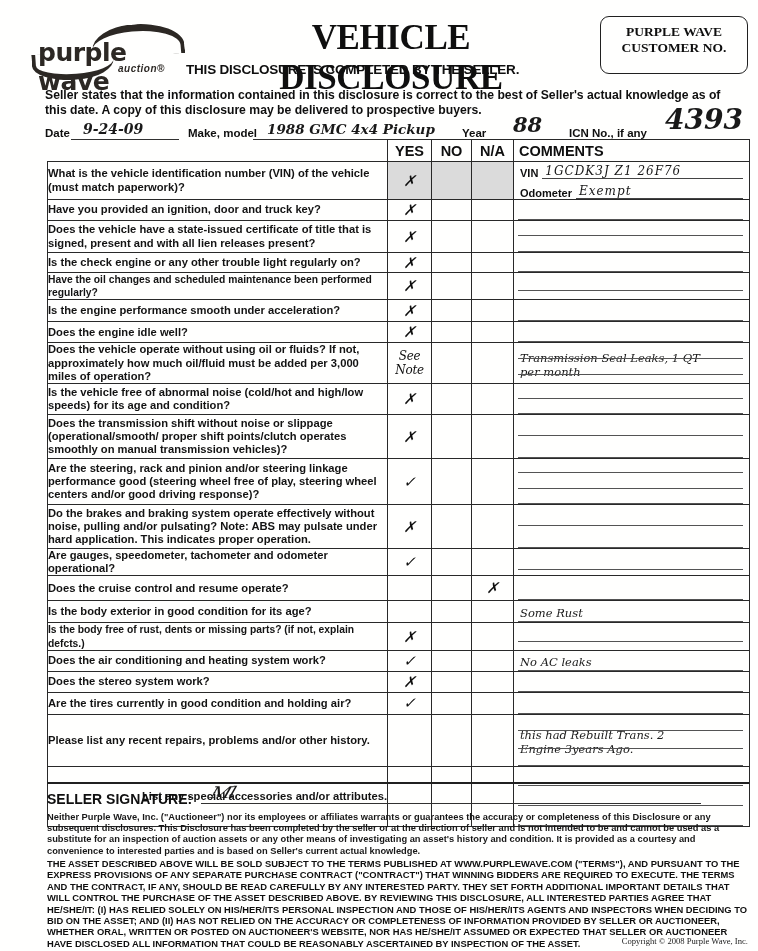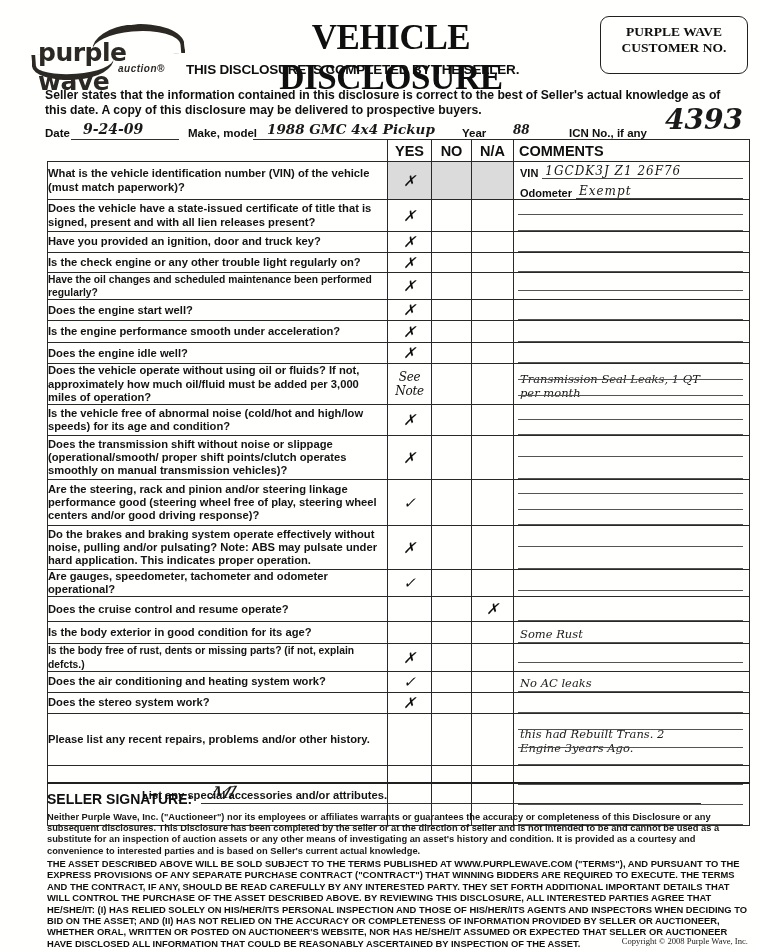--- a/index.html
+++ b/index.html
@@ -355,21 +355,21 @@
     <span class="meta-lbl" style="left:0;">Date</span>
     <span class="meta-line" style="left:26px; width:108px;"></span>
     <span class="hand" style="left:38px; bottom:3px; font-size:14px;">9-24-09</span>
 
     <span class="meta-lbl" style="left:143px;">Make, model</span>
     <span class="meta-line" style="left:208px; width:205px;"></span>
     <span class="hand" style="left:222px; bottom:3px; font-size:13.5px;">1988  GMC   4x4 Pickup</span>
 
     <span class="meta-lbl" style="left:417px;">Year</span>
     <span class="meta-line" style="left:444px; width:68px;"></span>
-    <span class="hand" style="left:468px; bottom:3px; font-size:12px;">88</span>
+    <span class="hand" style="left:468px; bottom:3px; font-size:21px;">88</span>
 
     <span class="meta-lbl" style="left:524px;">ICN No., if any</span>
     <span class="meta-line" style="left:604px; width:100px;"></span>
     <span class="hand" style="left:620px; bottom:4px; font-size:28px;">4393</span>
   </div>
 
   <table class="tbl">
     <colgroup>
       <col class="c-q">
         <col class="c-y">
@@ -396,77 +396,65 @@
             <div class="vinrow">
               <span class="lab">VIN</span>
               <span class="val">1GCDK3J Z1 26F76</span>
             </div>
             <div class="vinrow" style="margin-top: 3px;">
               <span class="lab">Odometer</span>
               <span class="val">Exempt</span>
             </div>
           </td>
         </tr>
+        <tr style="height: 21px;">
+          <td class="q">Have you provided an ignition, door and truck key?</td>
+          <td class="mark">✗</td>
+          <td class="mark"></td>
+          <td class="mark"></td>
+          <td class="cmt">
+            <span class="cmt-lines">
+              <i style="top: 19px;"></i>
+            </span>
+            <div class="ctext"></div>
+          </td>
+        </tr>
         <tr style="height: 32px;">
           <td class="q">Does the vehicle have a state-issued certificate of title that is signed, present and with all lien releases present?</td>
           <td class="mark">✗</td>
           <td class="mark"></td>
           <td class="mark"></td>
           <td class="cmt">
             <span class="cmt-lines">
               <i style="top: 14px;"></i>
               <i style="top: 30px;"></i>
             </span>
             <div class="ctext"></div>
           </td>
         </tr>
-        <tr style="height: 21px;">
-          <td class="q">Have you provided an ignition, door and truck key?</td>
-          <td class="mark">✗</td>
-          <td class="mark"></td>
-          <td class="mark"></td>
-          <td class="cmt">
-            <span class="cmt-lines">
-              <i style="top: 19px;"></i>
-            </span>
-            <div class="ctext"></div>
-          </td>
-        </tr>
         <tr style="height: 20px; padding-left: 44px;">
           <td class="q">Is the check engine or any other trouble light regularly on?</td>
           <td class="mark">✗</td>
           <td class="mark"></td>
           <td class="mark"></td>
           <td class="cmt">
             <span class="cmt-lines">
               <i style="top: 18px;"></i>
             </span>
             <div class="ctext"></div>
           </td>
         </tr>
         <tr style="height: 19px;">
           <td class="q small">Have the oil changes and scheduled maintenance been performed regularly?</td>
           <td class="mark">✗</td>
           <td class="mark"></td>
           <td class="mark"></td>
           <td class="cmt">
             <span class="cmt-lines">
               <i style="top: 17px;"></i>
-            </span>
-            <div class="ctext"></div>
-          </td>
-        </tr>
-        <tr style="height: 21px;">
-          <td class="q">Does the engine start well?</td>
-          <td class="mark">✗</td>
-          <td class="mark"></td>
-          <td class="mark"></td>
-          <td class="cmt">
-            <span class="cmt-lines">
-              <i style="top: 19px;"></i>
             </span>
             <div class="ctext"></div>
           </td>
         </tr>
         <tr style="height: 22px;">
           <td class="q">Is the engine performance smooth under acceleration?</td>
           <td class="mark">✗</td>
           <td class="mark"></td>
           <td class="mark"></td>
           <td class="cmt">
@@ -616,20 +604,32 @@
           </td>
         </tr>
         <tr style="height: 21px;">
           <td class="q">Does the stereo system work?</td>
           <td class="mark">✗</td>
           <td class="mark"></td>
           <td class="mark"></td>
           <td class="cmt">
             <span class="cmt-lines">
               <i style="top: 19px;"></i>
+            </span>
+            <div class="ctext"></div>
+          </td>
+        </tr>
+        <tr style="height: 22px;">
+          <td class="q">Are the tires currently in good condition and holding air?</td>
+          <td class="mark">✓</td>
+          <td class="mark"></td>
+          <td class="mark"></td>
+          <td class="cmt">
+            <span class="cmt-lines">
+              <i style="top: 20px;"></i>
             </span>
             <div class="ctext"></div>
           </td>
         </tr>
         <tr style="height: 52px;">
           <td class="q">Please list any recent repairs, problems and/or other history.</td>
           <td class="mark"></td>
           <td class="mark"></td>
           <td class="mark"></td>
           <td class="cmt">

